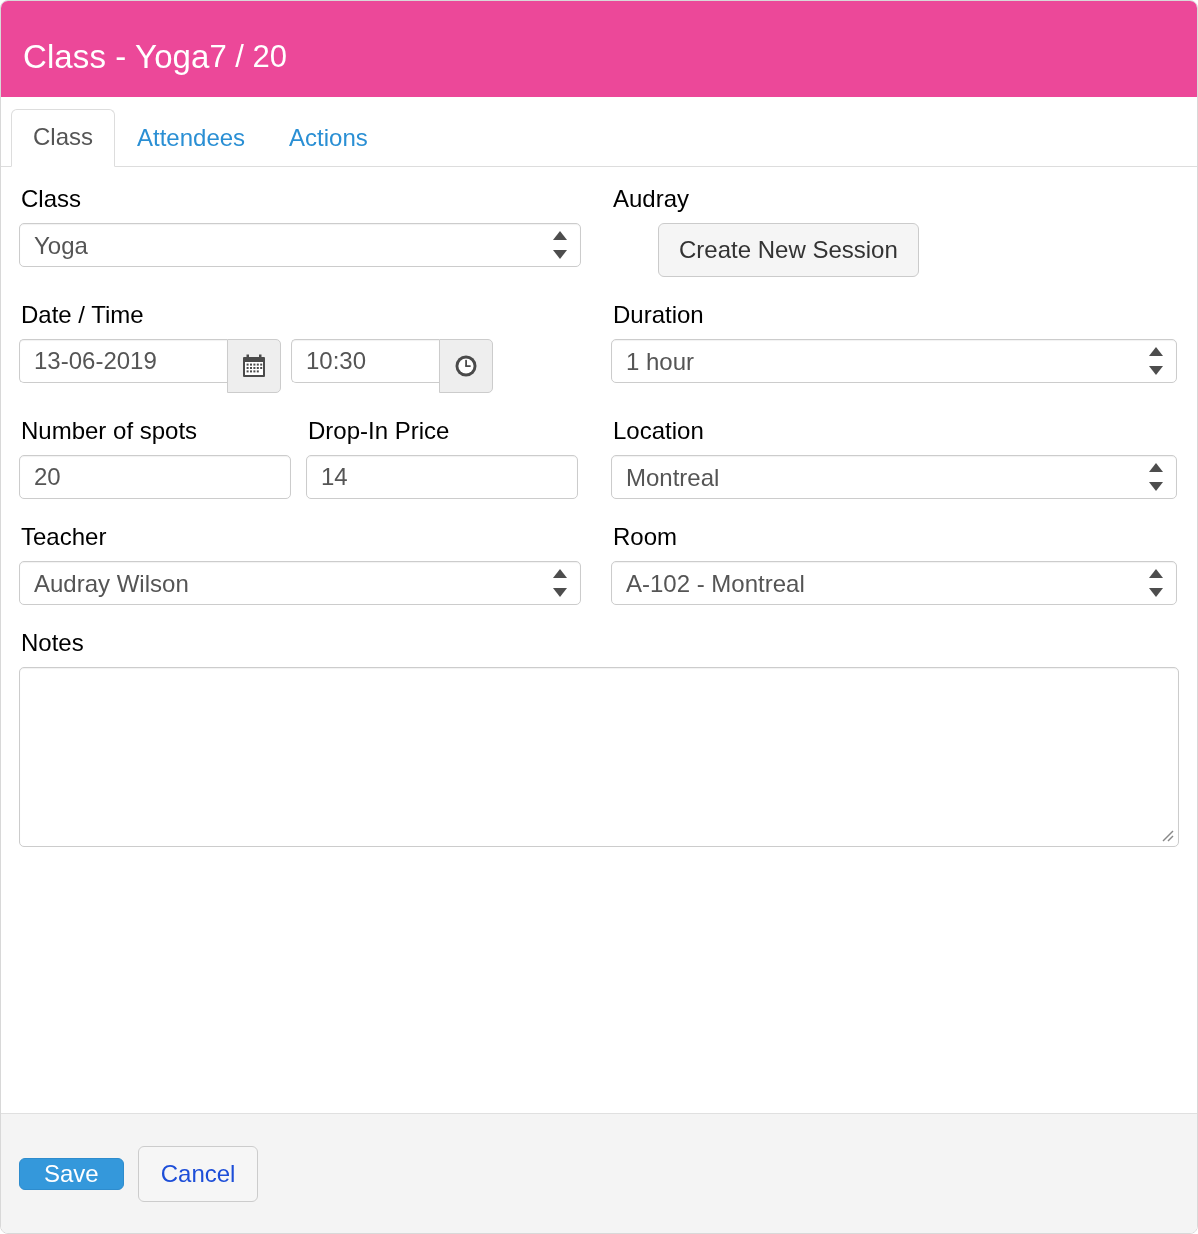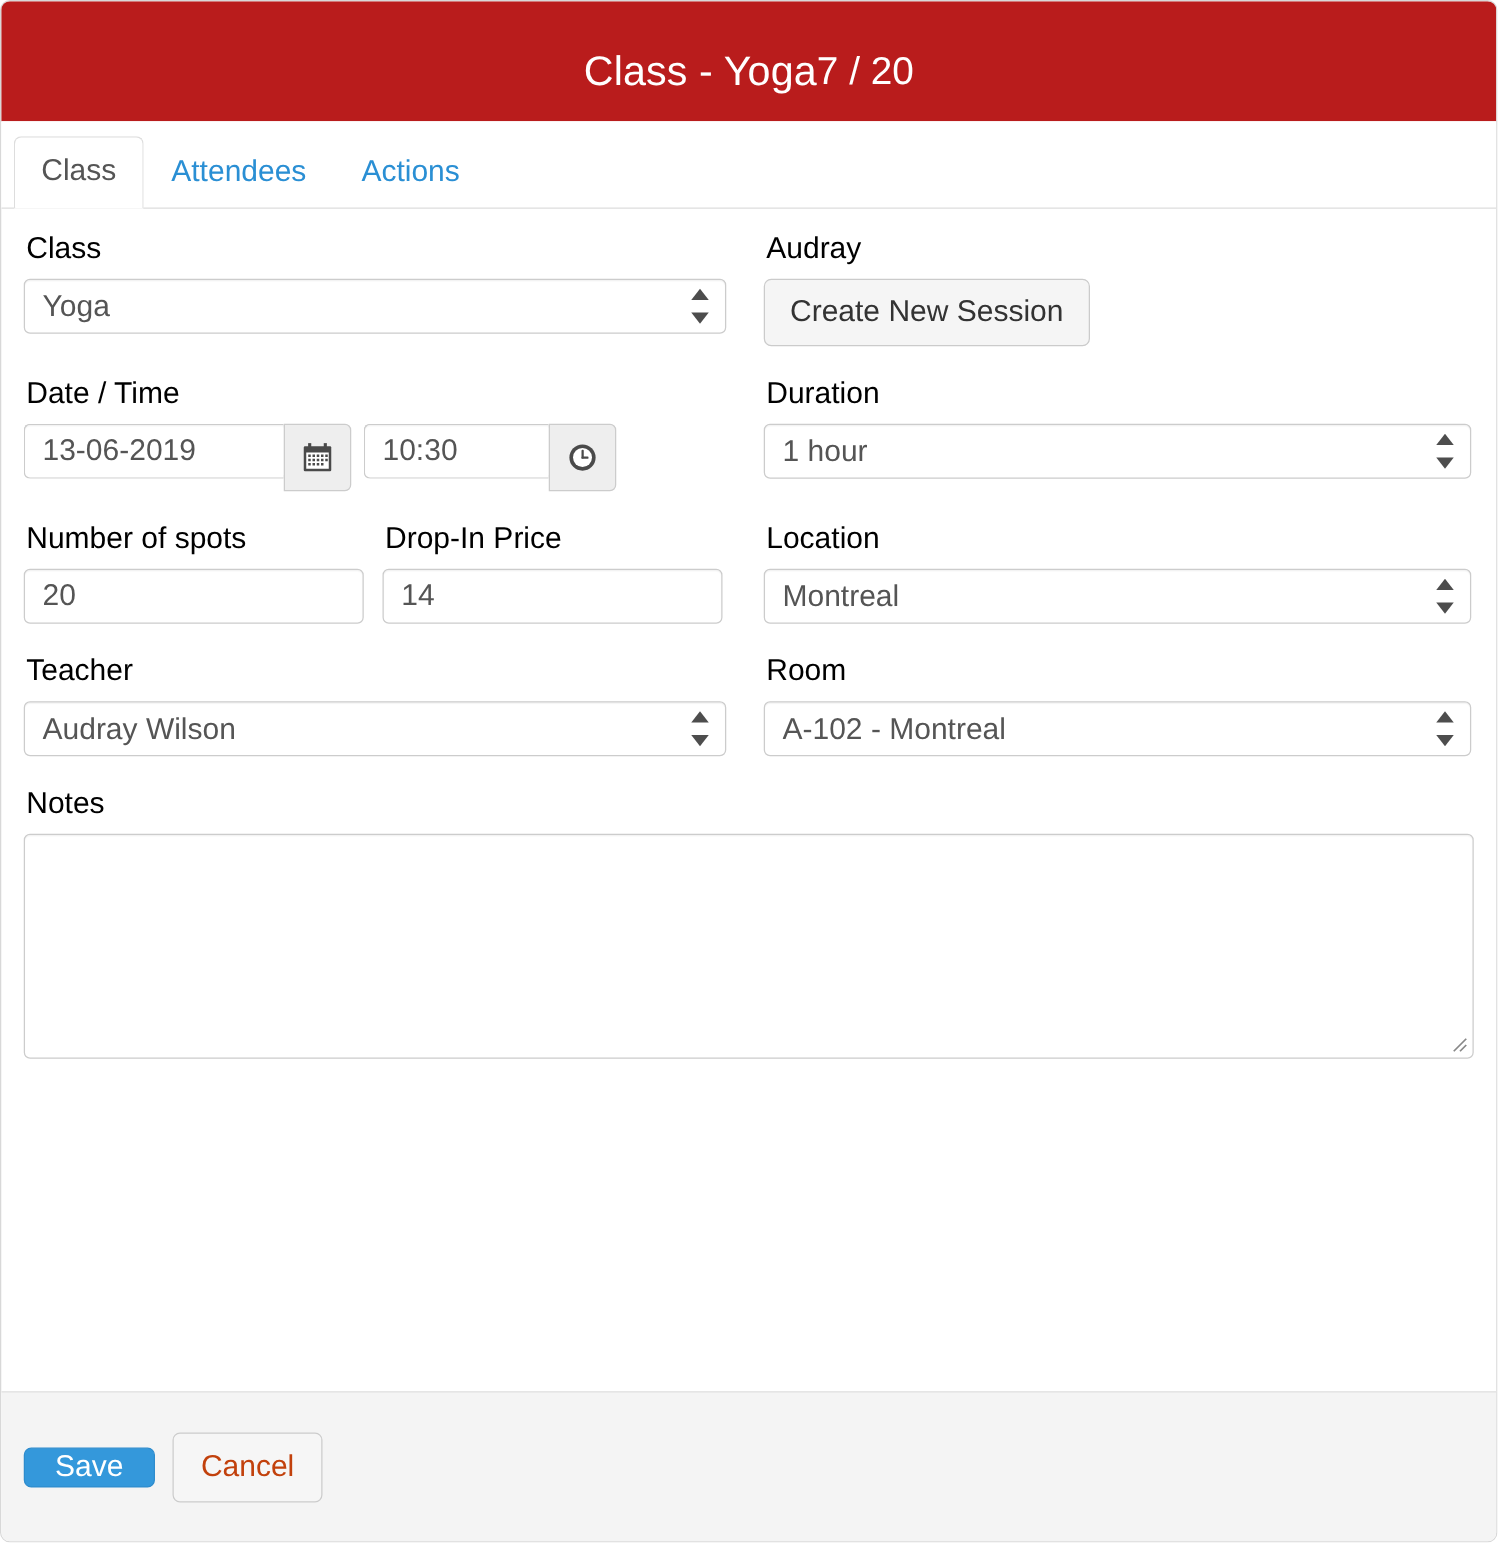--- a/index.html
+++ b/index.html
@@ -20,26 +20,26 @@
     background: #ffffff;
     border: 1px solid #d8d8d8;
     border-radius: 8px;
     overflow: hidden;
     display: flex;
     flex-direction: column;
   }
 
   
   .modal-header {
-    background: #b91c1c;
+    background: #ec4899;
     height: 96px;
     flex: 0 0 96px;
     display: flex;
     align-items: center;
-    justify-content: center;
+    justify-content: flex-start;
     padding: 14px 22px 0 22px;
   }
   .modal-title {
     color: #ffffff;
     font-size: 33px;
     font-weight: 400;
     letter-spacing: 0.1px;
     line-height: 1;
   }
   .modal-counter {
@@ -194,20 +194,21 @@
     color: #333333;
     padding: 14px 21px;
   }
   .btn-session {
     background: #f5f5f5;
     border: 1px solid #cbcbcb;
     color: #333333;
     padding: 13px 20px;
     height: 54px;
     border-radius: 6px;
+    margin-left: 47px;
   }
 
   
   .two-col {
     display: flex;
     gap: 15px;
   }
   .two-col > div { width: 272px; }
 
   
@@ -244,21 +245,21 @@
     background: #3498db;
     border: 1px solid #2e8ccd;
     color: #ffffff;
     padding: 1px 24px;
     border-radius: 6px;
     font-size: 24px;
   }
   .btn-default {
     background: #f6f6f6;
     border: 1px solid #cccccc;
-    color: #c2410c;
+    color: #1d4ed8;
     padding: 13px 22px;
     border-radius: 6px;
     font-size: 24px;
   }
   .btn-danger {
     background: #d9534f;
     border: 1px solid #cf4542;
     color: #ffffff;
     width: 68px;
     height: 56px;

